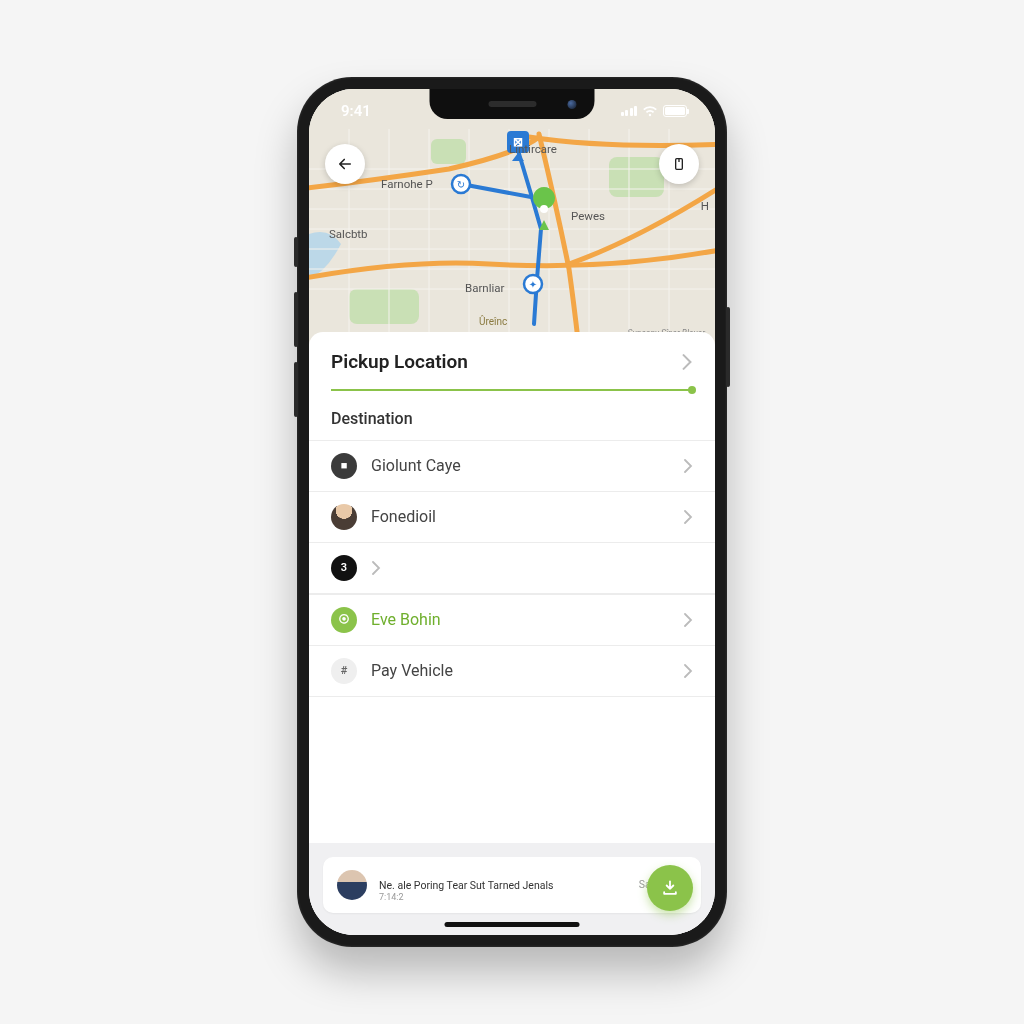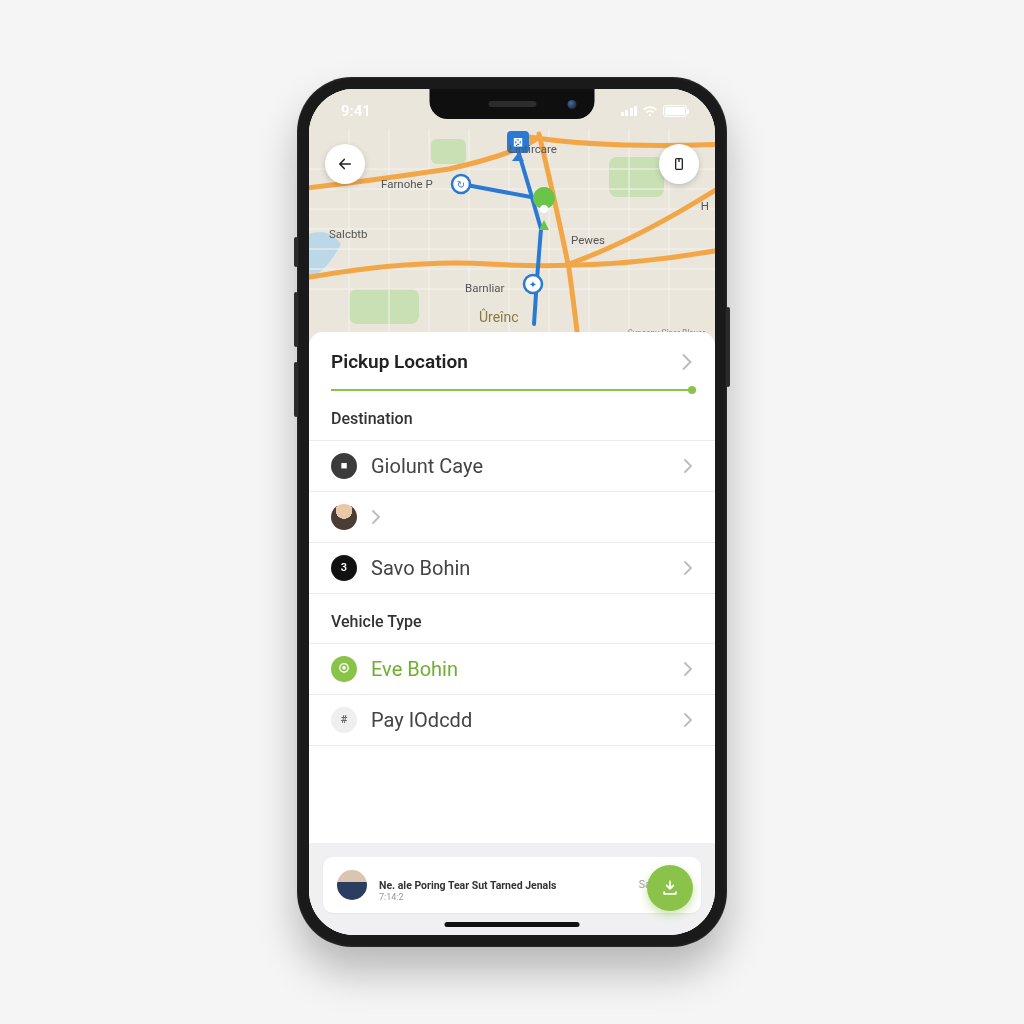--- a/index.html
+++ b/index.html
@@ -178,21 +178,21 @@
     font-size: 11px; font-weight: 600;
     flex-shrink: 0;
   }
   .row-icon.dark { background: #3b3b3b; }
   .row-icon.black { background: #111; }
   .row-icon.face {
     background: radial-gradient(circle at 50% 25%, #e9c9a8 35%, #4a3d35 36%);
   }
   .row-icon.green { background: #8bc34a; }
   .row-icon.light { background: #efefef; color: #666; }
-  .row-label { flex: 1; font-size: 20px; color: #444; }
+  .row-label { flex: 1; font-size: 16px; color: #444; }
   .row-label.green { color: #6faf2d; }
   .chevron { color: #bbb; }
 
   .footer-area {
     margin-top: auto;
     background: #f0f0f2;
     padding: 14px 14px 22px 14px;
     position: relative;
   }
   .footer-card {
@@ -202,21 +202,21 @@
     display: flex; align-items: center; gap: 12px;
     box-shadow: 0 1px 2px rgba(0,0,0,0.05);
     cursor: pointer;
   }
   .footer-avatar {
     width: 30px; height: 30px; border-radius: 50%;
     background: linear-gradient(#dcc5b0 40%, #2c3e60 41%);
     flex-shrink: 0;
   }
   .footer-text { flex: 1; line-height: 1.2; }
-  .footer-main { font-size: 10.5px; color: #333; font-weight: 700; margin-top: 13px; }
+  .footer-main { font-size: 10.5px; color: #333; font-weight: 400; margin-top: 13px; }
   .footer-sub  { font-size: 9px; color: #999; }
   .footer-action { font-size: 10.5px; color: #999; display: flex; align-items: center; gap: 3px; }
   .fab {
     position: absolute;
     right: 22px; bottom: 24px;
     width: 46px; height: 46px; border-radius: 50%;
     background: #8bc34a;
     display: flex; justify-content: center; align-items: center;
     box-shadow: 0 4px 10px rgba(139,195,74,0.45);
     cursor: pointer;
@@ -299,23 +299,23 @@
           <circle cx="224" cy="195" r="9" fill="#fff" stroke="#2a7ad4" stroke-width="2.5"></circle>
           <text x="224" y="199" text-anchor="middle" fill="#2a7ad4" font-size="10">✦</text>
 
           <path d="M235 120 a11 11 0 1 1 0.01 0 M235 131 l-5 10 h10 z" fill="#6ac44a"></path>
           <circle cx="235" cy="120" r="4" fill="#fff"></circle>
         </g>
       </svg>
       <span class="map-label" style="top:53px;left:200px">Lintircare</span>
       <span class="map-label" style="top:88px;left:72px">Farnohe P</span>
       <span class="map-label" style="top:138px;left:20px">Salcbtb</span>
-      <span class="map-label" style="top:144px;left:262px">Pewes</span>
+      <span class="map-label" style="top:120px;left:262px">Pewes</span>
       <span class="map-label" style="top:192px;left:156px">Barnliar</span>
-      <span class="map-label" style="top:220px;left:170px;font-size:14px;color:#8a7a40">Ûreînc</span>
+      <span class="map-label" style="top:227px;left:170px;font-size:10px;color:#8a7a40">Ûreînc</span>
       <span class="map-label" style="top:110px;right:6px">H</span>
       <span class="map-attribution">Suneony Sîner Bleuer</span>
 
       <div class="map-btn left">
         <svg width="18" height="18" viewBox="0 0 24 24">
             <path d="M19 12H5 M11 6l-6 6 6 6" stroke="#222" stroke-width="2.2" fill="none" stroke-linecap="round" stroke-linejoin="round"></path>
           </svg>
       </div>
       <div class="map-btn right">
         <svg width="16" height="16" viewBox="0 0 24 24">
@@ -342,45 +342,44 @@
       <div class="list">
         <div class="list-row">
           <div class="row-icon dark">■</div>
           <span class="row-label">Giolunt Caye</span>
           <svg class="chevron" width="10" height="14" viewBox="0 0 8 14">
               <path d="M1 1l6 6-6 6" stroke="currentColor" stroke-width="1.8" fill="none" stroke-linecap="round"></path>
             </svg>
         </div>
         <div class="list-row">
           <div class="row-icon face"></div>
+          <span class="row-label">Fonedioil</span>
           <svg class="chevron" width="10" height="14" viewBox="0 0 8 14">
               <path d="M1 1l6 6-6 6" stroke="currentColor" stroke-width="1.8" fill="none" stroke-linecap="round"></path>
             </svg>
         </div>
         <div class="list-row">
           <div class="row-icon black">3</div>
-          <span class="row-label">Savo Bohin</span>
           <svg class="chevron" width="10" height="14" viewBox="0 0 8 14">
               <path d="M1 1l6 6-6 6" stroke="currentColor" stroke-width="1.8" fill="none" stroke-linecap="round"></path>
             </svg>
         </div>
       </div>
 
-      <div class="section-title">Vehicle Type</div>
       <div class="list">
         <div class="list-row">
           <div class="row-icon green">⦿</div>
           <span class="row-label green">Eve Bohin</span>
           <svg class="chevron" width="10" height="14" viewBox="0 0 8 14">
               <path d="M1 1l6 6-6 6" stroke="currentColor" stroke-width="1.8" fill="none" stroke-linecap="round"></path>
             </svg>
         </div>
         <div class="list-row">
           <div class="row-icon light">#</div>
-          <span class="row-label">Pay IOdcdd</span>
+          <span class="row-label">Pay Vehicle</span>
           <svg class="chevron" width="10" height="14" viewBox="0 0 8 14">
               <path d="M1 1l6 6-6 6" stroke="currentColor" stroke-width="1.8" fill="none" stroke-linecap="round"></path>
             </svg>
         </div>
       </div>
 
       <div class="footer-area">
         <div class="footer-card">
           <div class="footer-avatar"></div>
           <div class="footer-text">

